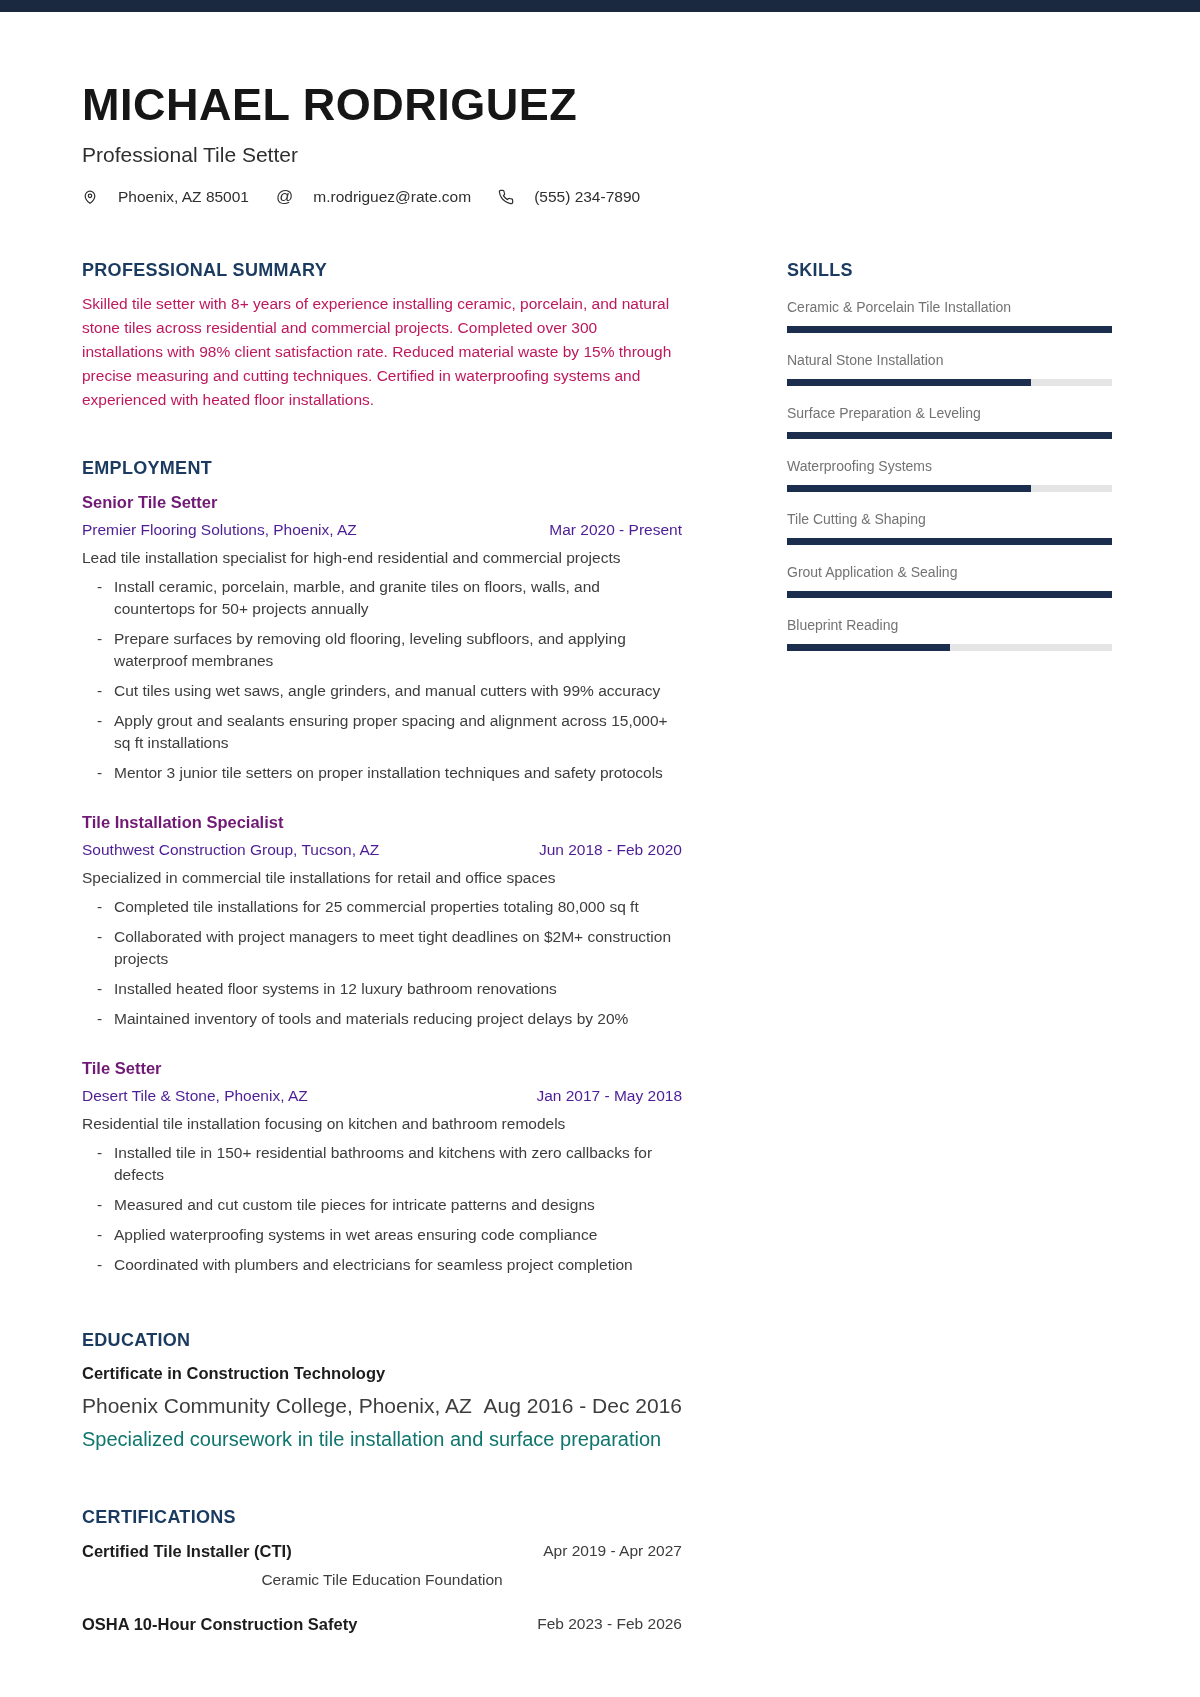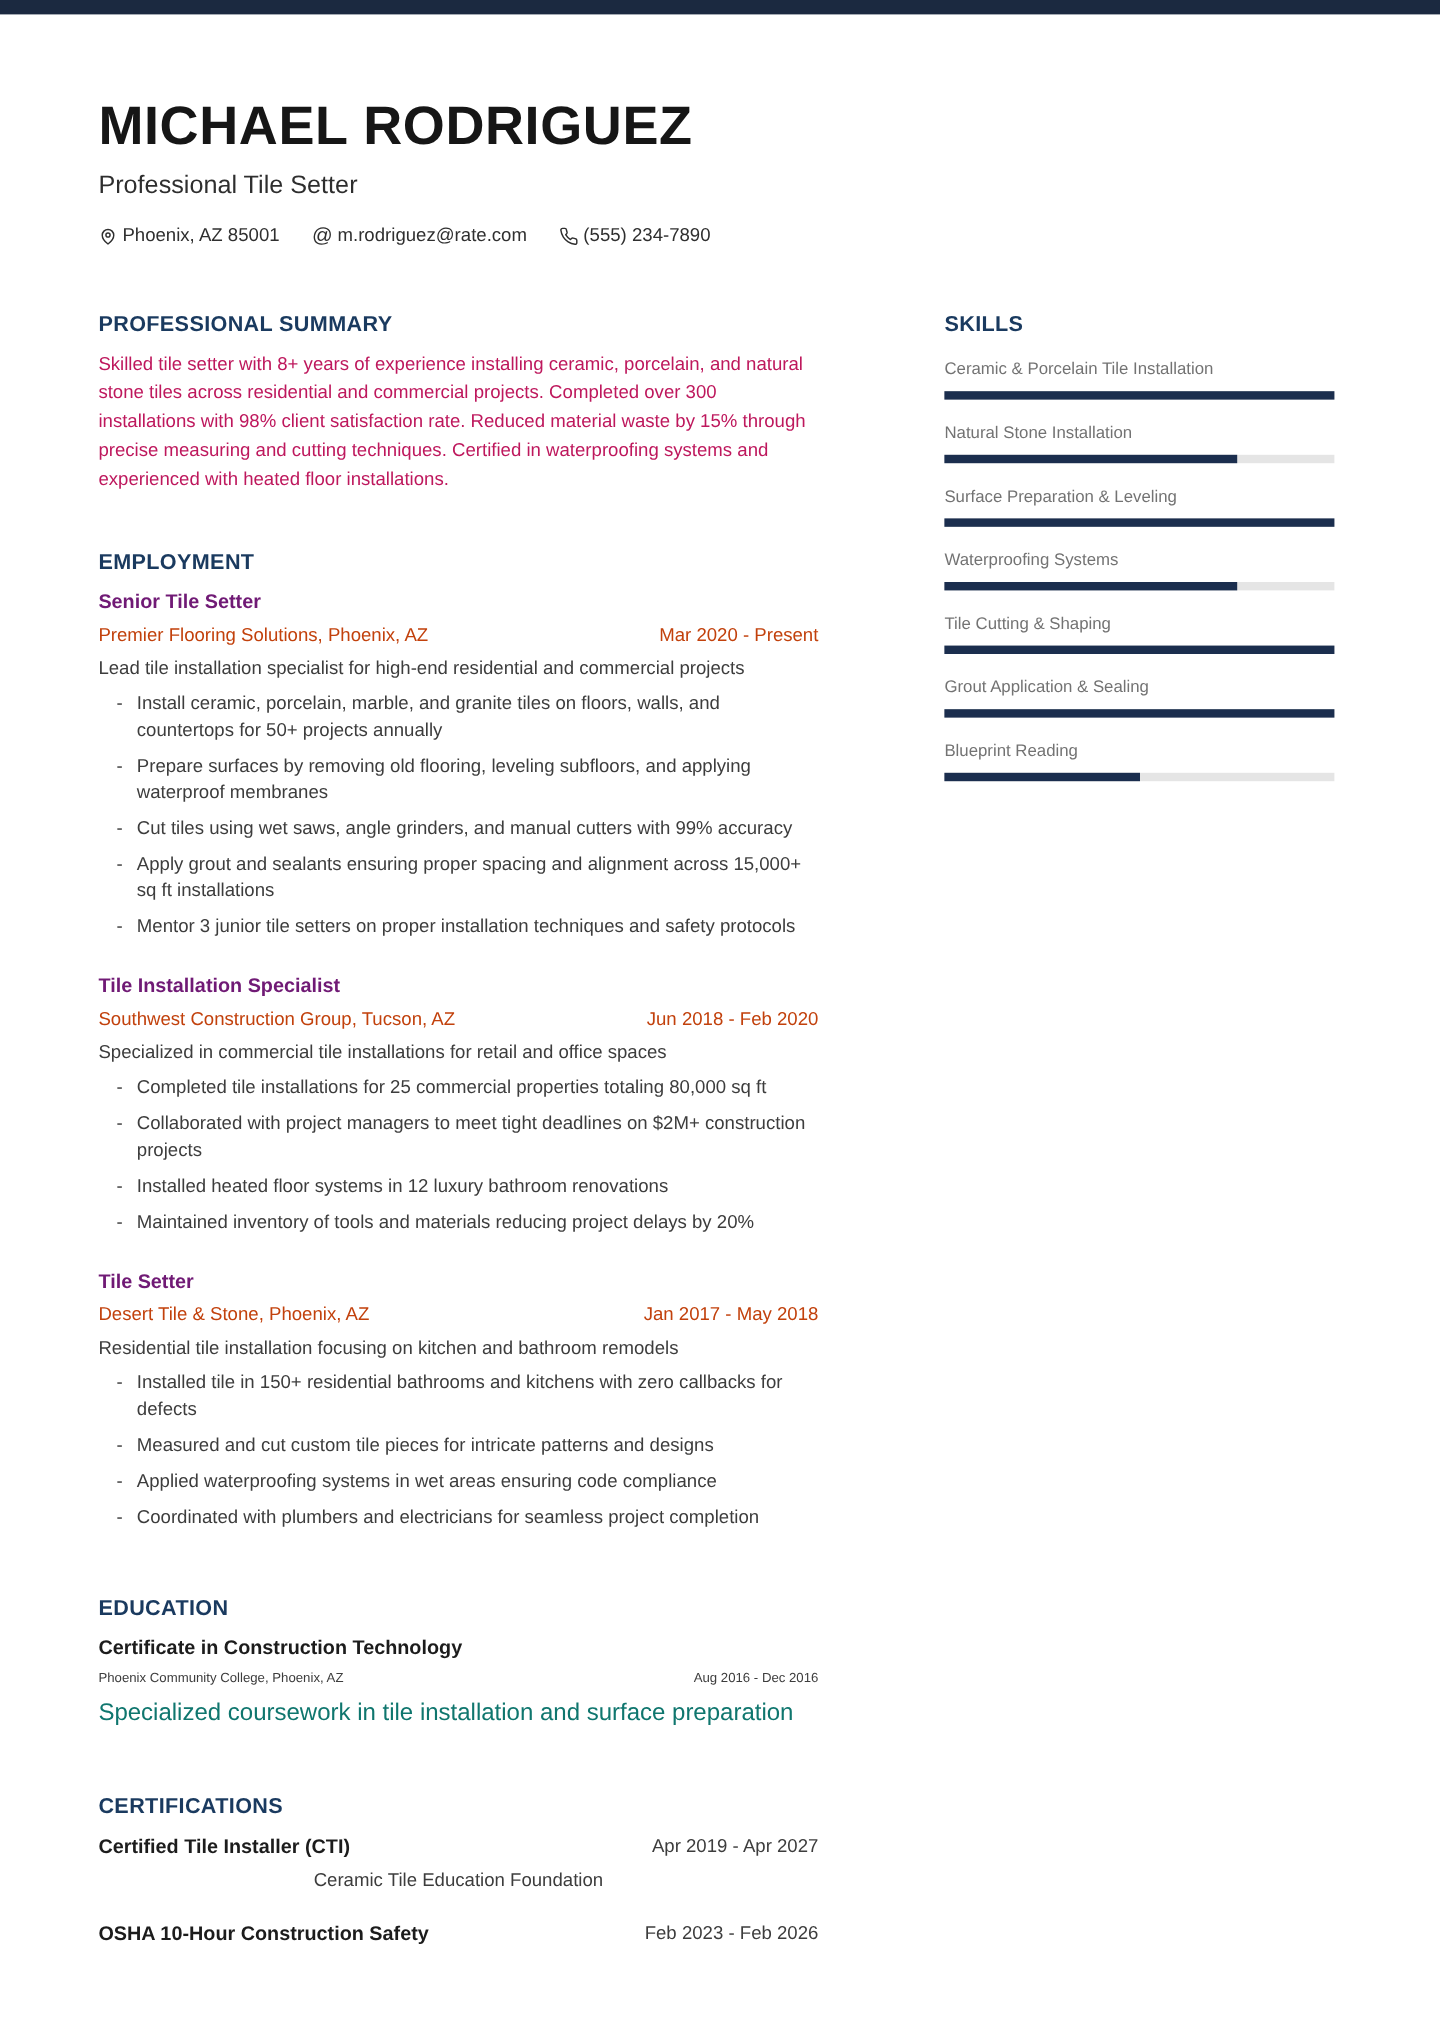--- a/index.html
+++ b/index.html
@@ -15,21 +15,21 @@
   
   .person-name {
     margin-top:68px; font-size:45px; font-weight:700; color:#161616;
     letter-spacing:.5px; line-height:1.1;
   }
   .person-title { margin-top:13px; font-size:21px; color:#2e2e2e; }
   .contact-row {
     margin-top:21px; display:flex; align-items:center; gap:27px;
     font-size:15.5px; color:#2f2f2f;
   }
-  .contact-item { display:flex; align-items:center; gap:4px; }
+  .contact-item { display:flex; align-items:center; gap:20px; }
   .contact-item svg { display:block; }
   .at-glyph { font-size:17px; color:#2f2f2f; line-height:1; }
 
   
   .columns { display:flex; margin-top:54px; }
   .main-col { width:600px; flex:none; }
   .sidebar { width:325px; flex:none; margin-left:105px; }
 
   h2.section-heading {
     font-size:18px; font-weight:700; color:#1a3a5f; letter-spacing:.3px;
@@ -38,32 +38,32 @@
 
   
   .summary-text { margin-top:11px; font-size:15.5px; line-height:24px; color:#be185d; }
 
   
   .section-employment { margin-top:46px; }
   .job { margin-top:13px; }
   .job + .job { margin-top:29px; }
   .job-title { font-size:16.5px; font-weight:700; color:#701a75; line-height:1.2; }
   .job-meta { display:flex; justify-content:space-between; margin-top:9px;
-              font-size:15.5px; color:#c2410c; line-height:1.2; }
+              font-size:15.5px; color:#4c1d95; line-height:1.2; }
   .job-desc { margin-top:9px; font-size:15.5px; color:#3d3d3d; line-height:1.2; }
   .bullets { margin-top:5px; }
   .bullet { display:flex; margin-top:8px; font-size:15.5px; line-height:22px;
             color:#3d3d3d; padding-left:15px; }
   .bullet .dash { flex:none; width:17px; }
 
   
   .section-education { margin-top:54px; }
   .edu-degree { margin-top:13px; font-size:16.5px; font-weight:700; color:#1c1c1c; line-height:1.2; }
   .edu-meta { display:flex; justify-content:space-between; margin-top:9px;
-              font-size:11px; color:#3d3d3d; line-height:1.2; }
+              font-size:21px; color:#3d3d3d; line-height:1.2; }
   .edu-note { margin-top:9px; font-size:20px; color:#0f766e; line-height:1.2; }
 
   
   .section-certs { margin-top:56px; }
   .cert { margin-top:13px;text-align:center; }
   .cert + .cert { margin-top:26px; }
   .cert-row { display:flex; justify-content:space-between; font-size:15.5px; line-height:1.2; }
   .cert-name { font-size:16.5px; font-weight:700; color:#1c1c1c; }
   .cert-date { color:#3d3d3d; }
   .cert-org { margin-top:9px; font-size:15.5px; color:#3d3d3d; line-height:1.2; }

